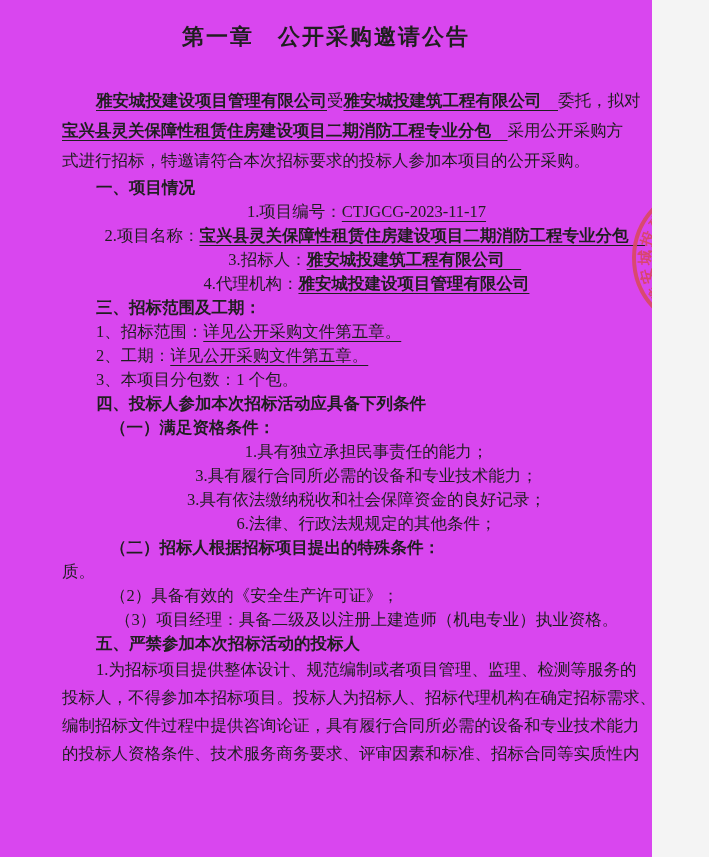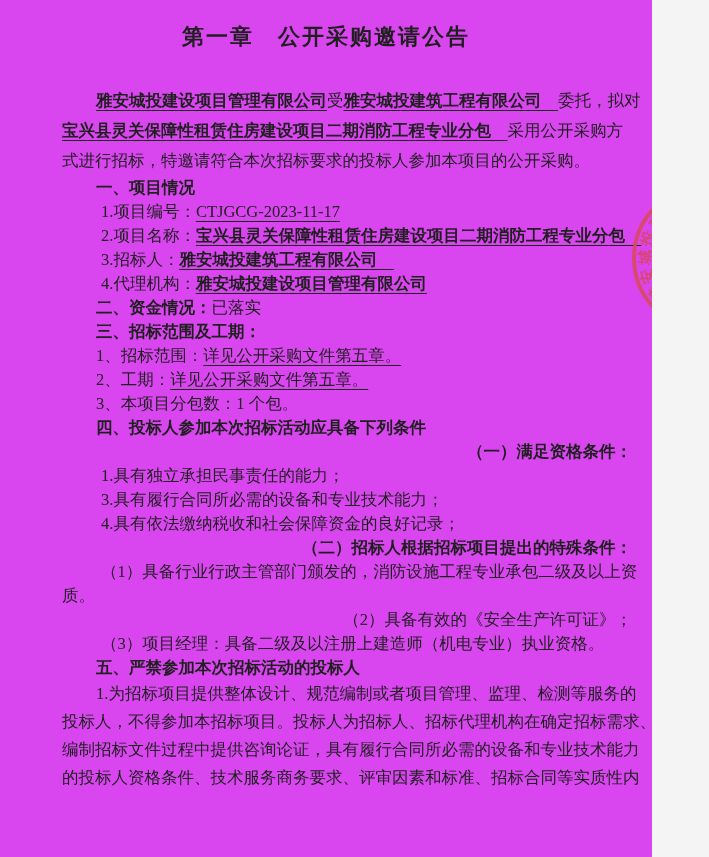--- a/index.html
+++ b/index.html
@@ -17,22 +17,22 @@
     font-size:22px;font-weight:700;line-height:34px;letter-spacing:2px;
   }
   .content{
     margin-top:32px;padding-left:62px;padding-right:20px;
     font-size:16.5px;
   }
   .ln{white-space:nowrap;line-height:24px;}
   .lh30{line-height:30px;}
   .lh28{line-height:28px;}
   .in1{padding-left:34px;}   
-  .in2{padding-left:39px;}   
-  .in3{padding-left:48px;text-align:right;}   
+  .in2{padding-left:39px;text-align:center;}   
+  .in3{padding-left:48px;}   
   .b{font-weight:700;}
   .u{text-decoration:underline;text-underline-offset:4px;}
   .bu{font-weight:700;text-decoration:underline;text-underline-offset:4px;}
   .stamp{
     position:absolute;left:612px;top:178px;
     opacity:.9;pointer-events:none;
   }
   .stamp text{font-family:"Liberation Serif","DejaVu Serif",serif;font-weight:700;}
 </style>
 </head>
@@ -47,34 +47,33 @@
     <div class="ln lh30 in1"><span class="bu">雅安城投建设项目管理有限公司</span><span>受</span><span class="bu">雅安城投建筑工程有限公司　</span><span>委托，拟对</span></div>
     <div class="ln lh30"><span class="bu">宝兴县灵关保障性租赁住房建设项目二期消防工程专业分包　</span><span>采用公开采购方</span></div>
     <div class="ln lh30">式进行招标，特邀请符合本次招标要求的投标人参加本项目的公开采购。</div>
 
     <div class="ln in1 b">一、项目情况</div>
     <div class="ln in2"><span>1.项目编号：</span><span class="u">CTJGCG-2023-11-17</span></div>
     <div class="ln in2"><span>2.项目名称：</span><span class="bu">宝兴县灵关保障性租赁住房建设项目二期消防工程专业分包　</span></div>
     <div class="ln in2"><span>3.招标人：</span><span class="bu">雅安城投建筑工程有限公司　</span></div>
     <div class="ln in2"><span>4.代理机构：</span><span class="bu">雅安城投建设项目管理有限公司</span></div>
 
-    <div class="ln in1"><span class="b">二、资金情况：</span><span>已落实</span></div>
 
     <div class="ln in1 b">三、招标范围及工期：</div>
     <div class="ln in1"><span>1、招标范围：</span><span class="u">详见公开采购文件第五章。</span></div>
     <div class="ln in1"><span>2、工期：</span><span class="u">详见公开采购文件第五章。</span></div>
     <div class="ln in1"><span>3、本项目分包数：</span><span>1 个包。</span></div>
 
     <div class="ln in1 b">四、投标人参加本次招标活动应具备下列条件</div>
     <div class="ln in3 b">（一）满足资格条件：</div>
     <div class="ln in2">1.具有独立承担民事责任的能力；</div>
     <div class="ln in2">3.具有履行合同所必需的设备和专业技术能力；</div>
-    <div class="ln in2">4.具有依法缴纳税收和社会保障资金的良好记录；</div>
+    <div class="ln in2">3.具有依法缴纳税收和社会保障资金的良好记录；</div>
+    <div class="ln in2">6.法律、行政法规规定的其他条件；</div>
     <div class="ln in3 b">（二）招标人根据招标项目提出的特殊条件：</div>
-    <div class="ln in2">（1）具备行业行政主管部门颁发的，消防设施工程专业承包二级及以上资</div>
     <div class="ln">质。</div>
     <div class="ln in3">（2）具备有效的《安全生产许可证》；</div>
     <div class="ln in2"><span>（3）项目经理：</span><span>具备二级及以注册上建造师（机电专业）执业资格。</span></div>
 
     <div class="ln in1 b">五、严禁参加本次招标活动的投标人</div>
     <div class="ln lh28 in1">1.为招标项目提供整体设计、规范编制或者项目管理、监理、检测等服务的</div>
     <div class="ln lh28">投标人，不得参加本招标项目。投标人为招标人、招标代理机构在确定招标需求、</div>
     <div class="ln lh28">编制招标文件过程中提供咨询论证，具有履行合同所必需的设备和专业技术能力</div>
     <div class="ln lh28">的投标人资格条件、技术服务商务要求、评审因素和标准、招标合同等实质性内</div>
 

